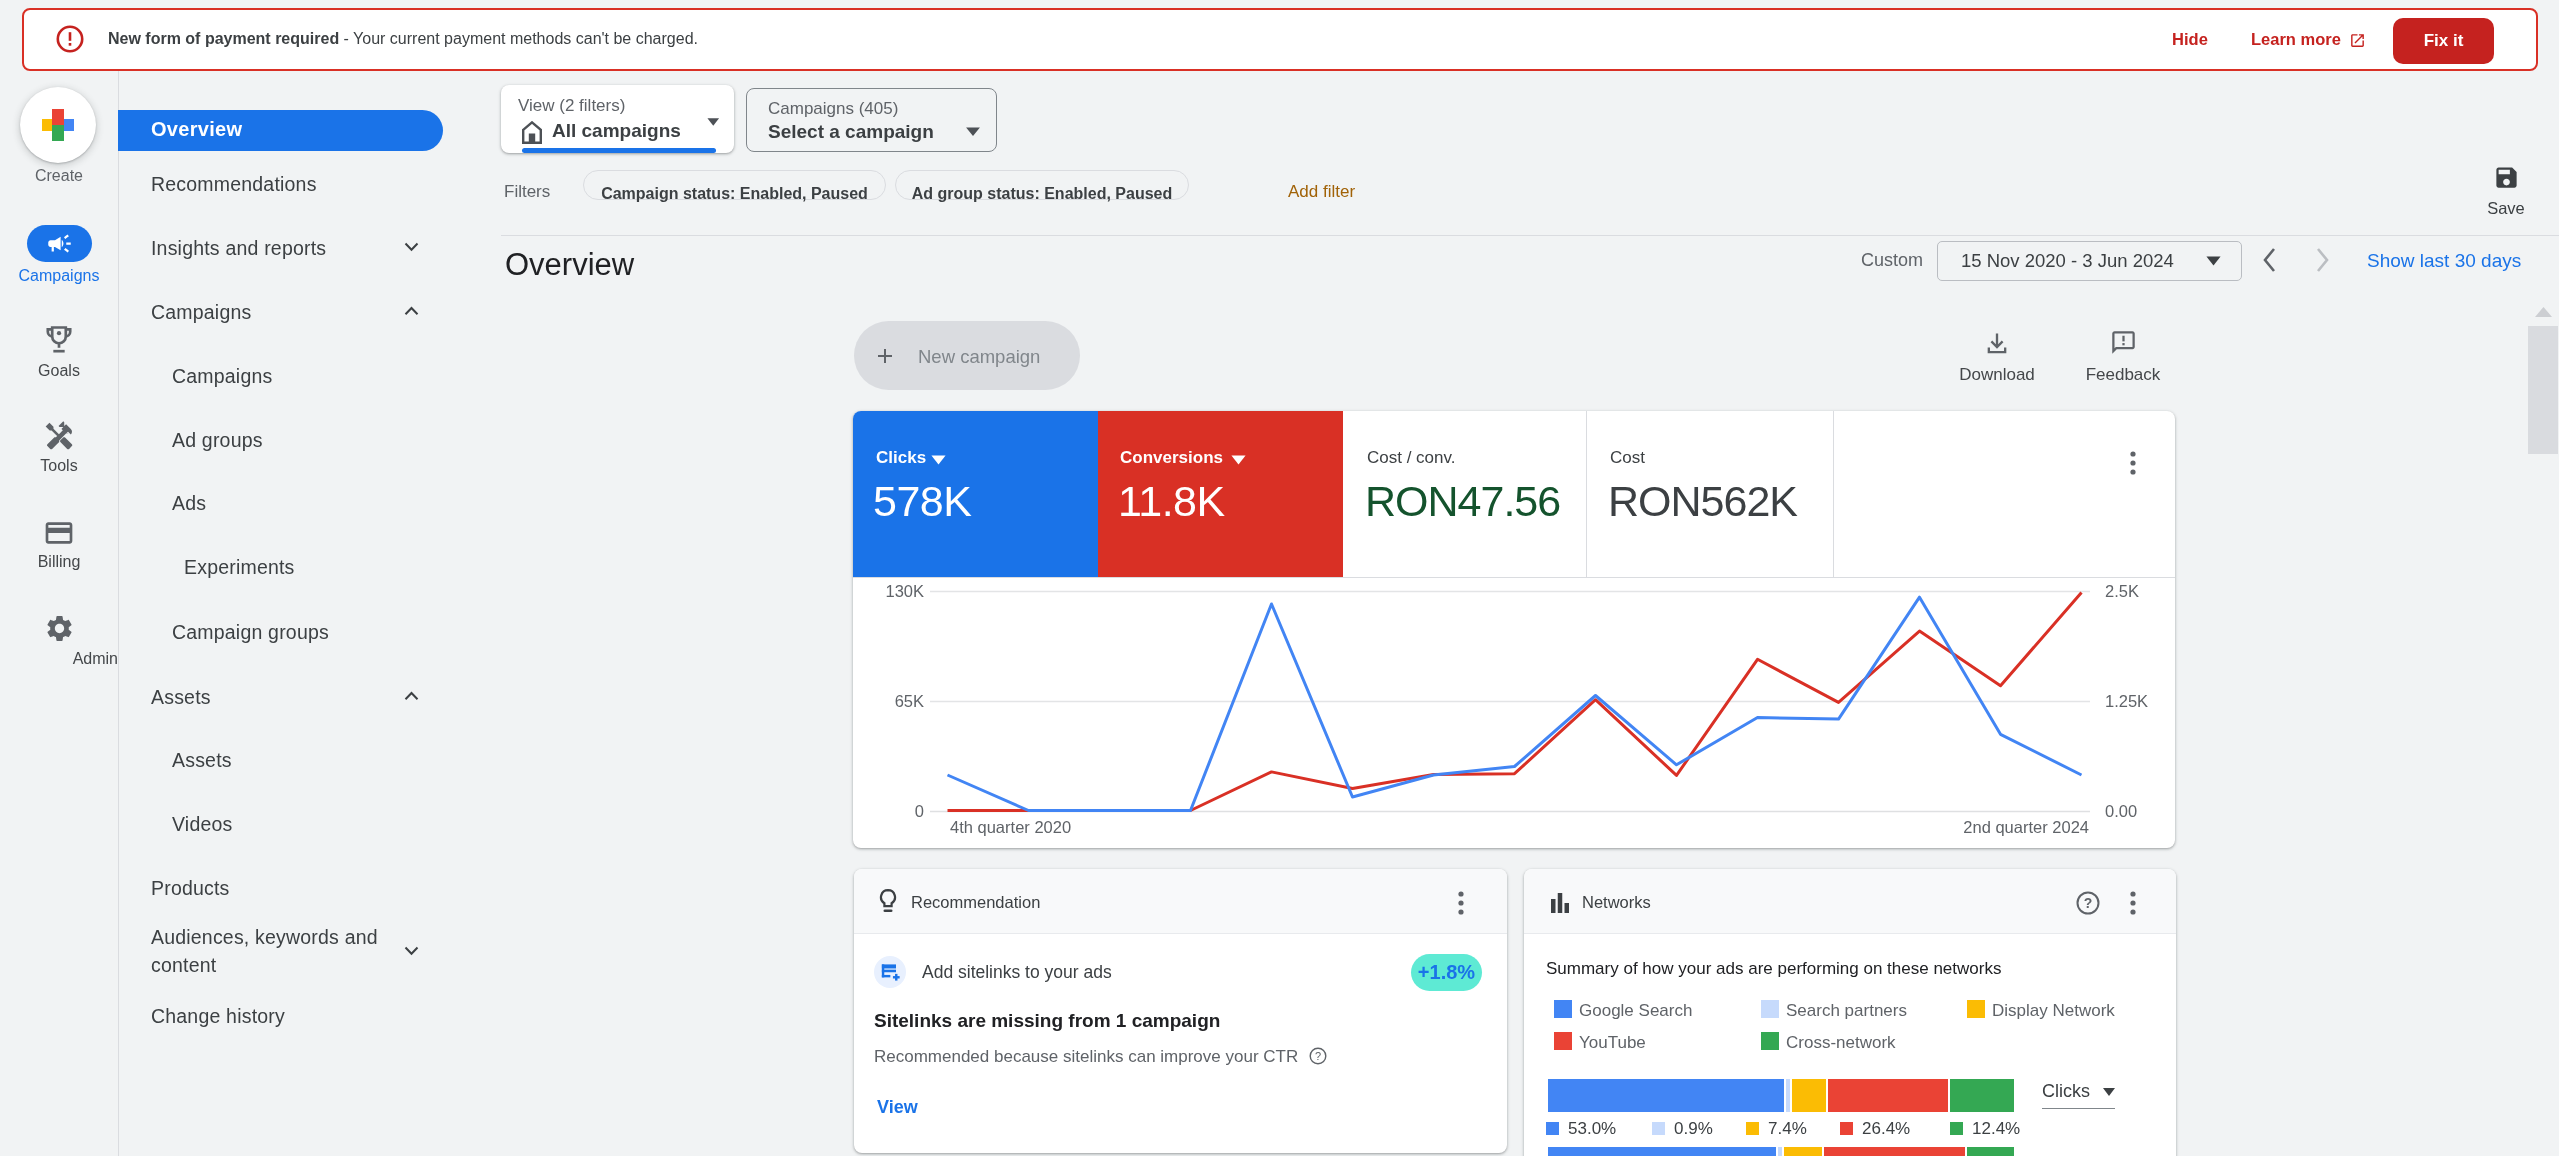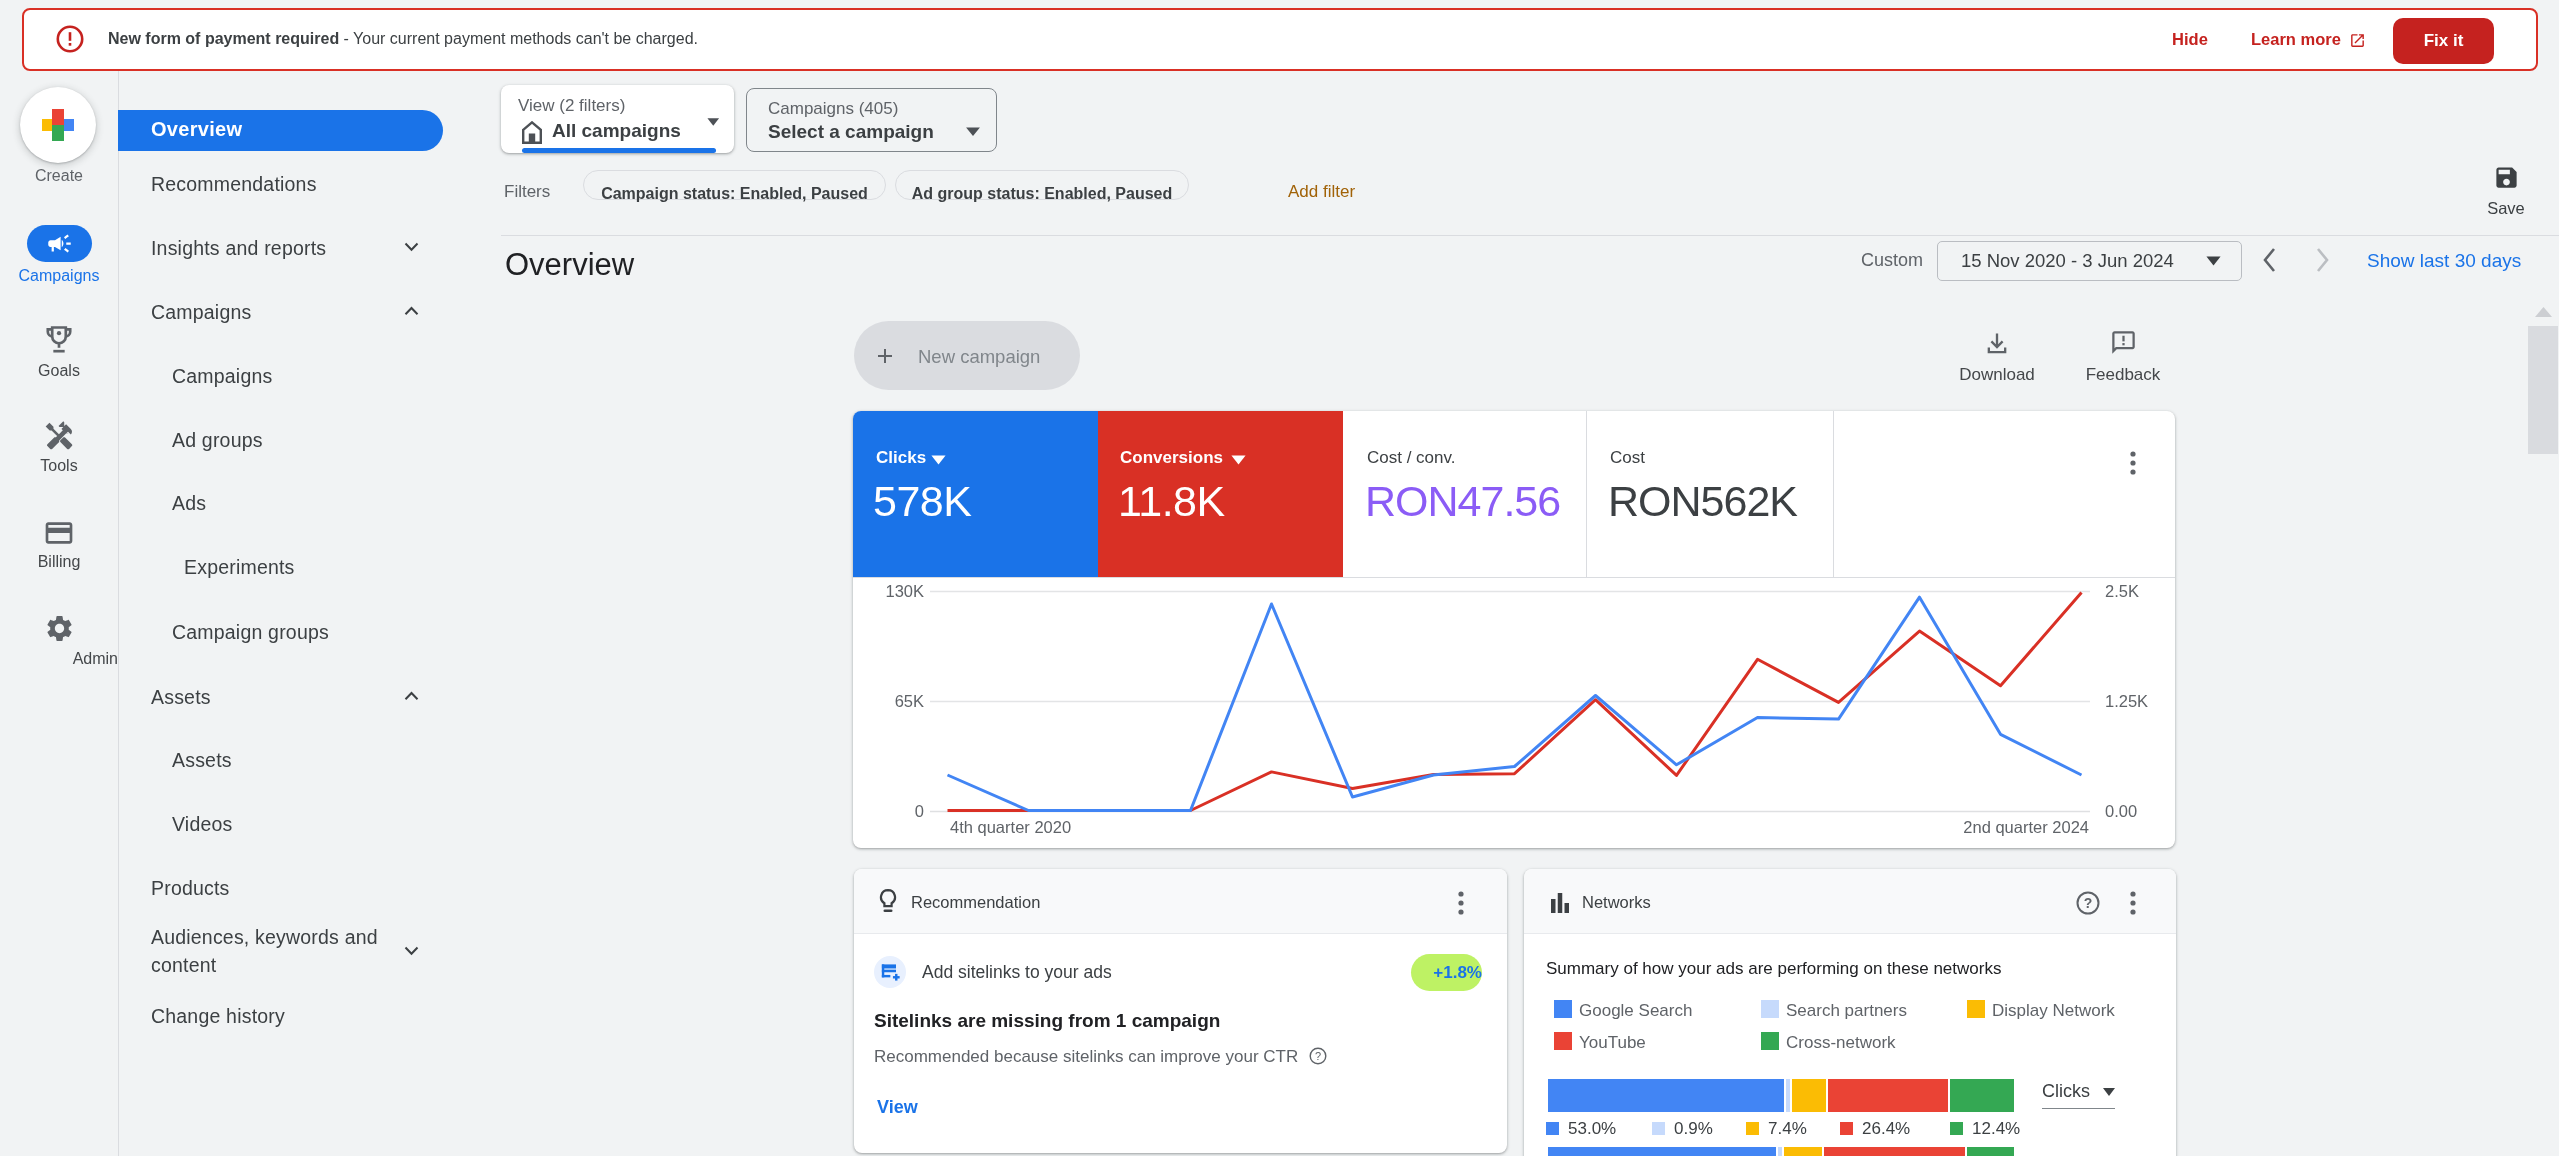--- a/index.html
+++ b/index.html
@@ -170,21 +170,21 @@
 <svg class="abs" style="left:931px; top:455px;" width="15" height="10" viewBox="0 0 17 11">
     <path d="M0.5 0.5 L16.5 0.5 L8.5 10.5 Z" fill="#fff"></path>
   </svg>
 <div class="abs" style="left:873px; top:477px; font-size:43px; letter-spacing:-0.5px; color:#fff;">578K</div>
 <div class="abs" style="left:1120px; top:448px; font-size:17px; font-weight:700; color:#fff;">Conversions</div>
 <svg class="abs" style="left:1231px; top:455px;" width="15" height="10" viewBox="0 0 17 11">
     <path d="M0.5 0.5 L16.5 0.5 L8.5 10.5 Z" fill="#fff"></path>
   </svg>
 <div class="abs" style="left:1118px; top:477px; font-size:43px; letter-spacing:-0.5px; color:#fff;">11.8K</div>
 <div class="abs" style="left:1367px; top:448px; font-size:17px; color:#3c4043;">Cost / conv.</div>
-<div class="abs" style="left:1365px; top:477px; font-size:43px; letter-spacing:-1px; color:#8b5cf6;">RON47.56</div>
+<div class="abs" style="left:1365px; top:477px; font-size:43px; letter-spacing:-1px; color:#14532d;">RON47.56</div>
 <div class="abs" style="left:1610px; top:448px; font-size:17px; color:#3c4043;">Cost</div>
 <div class="abs" style="left:1608px; top:477px; font-size:43px; letter-spacing:-1px; color:#3c4043;">RON562K</div>
 <svg class="abs" style="left:2128px; top:450px;" width="10" height="26" viewBox="0 0 10 26" fill="#5f6368">
     <circle cx="5" cy="4" r="2.6"></circle>
     <circle cx="5" cy="13" r="2.6"></circle>
     <circle cx="5" cy="22" r="2.6"></circle>
   </svg>
 
 <svg class="abs" style="left:853px; top:577px;" width="1322" height="271" viewBox="0 0 1322 271">
   <line x1="77" y1="14.5" x2="1237" y2="14.5" stroke="#e3e4e6" stroke-width="1.5"></line>
@@ -217,21 +217,21 @@
 <div class="abs" style="left:874px; top:956px; width:32px; height:32px; background:#e8f0fe; border-radius:50%;"></div>
 <svg class="abs" style="left:881px; top:963.5px;" width="19.5" height="17" viewBox="0 0 24 21">
     <path d="M1 0.5h17.5v5H1z" fill="#1a73e8"></path>
     <path d="M1 0.5h3v16H1z" fill="#1a73e8"></path>
     <path d="M1 13.5h10.5v3H1z" fill="#1a73e8"></path>
     <path d="M1 7h17.5v3.2H1z" fill="#1a73e8"></path>
     <path d="M17.3 12.2h3v8.3h-3z" fill="#1a73e8"></path>
     <path d="M14.7 14.9h8.3v3h-8.3z" fill="#1a73e8"></path>
   </svg>
 <div class="abs" style="left:922px; top:962px; font-size:17.5px; color:#3c4043;">Add sitelinks to your ads</div>
-<div class="abs" style="left:1411px; top:954px; width:71px; height:37px; background:#bef264; border-radius:18.5px; color:#1a73e8; font-size:17px; font-weight:700; text-align:right; line-height:37px;">+1.8%</div>
+<div class="abs" style="left:1411px; top:954px; width:71px; height:37px; background:#5eead4; border-radius:18.5px; color:#1a73e8; font-size:20px; font-weight:700; text-align:center; line-height:37px;">+1.8%</div>
 <div class="abs" style="left:874px; top:1010px; font-size:19px; font-weight:700; color:#202124;">Sitelinks are missing from 1 campaign</div>
 <div class="abs" style="left:874px; top:1047px; font-size:17px; color:#5f6368;">Recommended because sitelinks can improve your CTR <svg style="display:inline-block; vertical-align:-3px; margin-left:6px;" width="18" height="18" viewBox="0 0 18 18">
       <circle cx="9" cy="9" r="7.8" fill="none" stroke="#5f6368" stroke-width="1.4"></circle>
       <text x="9" y="13" font-size="11" fill="#5f6368" text-anchor="middle">?</text>
     </svg></div>
 <div class="abs" style="left:877px; top:1097px; font-size:18px; font-weight:700; color:#1a73e8;">View</div>
 
 <div class="card abs" style="left:1524px; top:869px; width:652px; height:330px;"></div>
 <div class="abs" style="left:1524px; top:869px; width:652px; height:65px; background:#f8f9fa; border-radius:8px 8px 0 0; border-bottom:1px solid #e8eaed;"></div>
 <svg class="abs" style="left:1550px; top:893px;" width="20" height="20" viewBox="0 0 20 20" fill="#3c4043">

